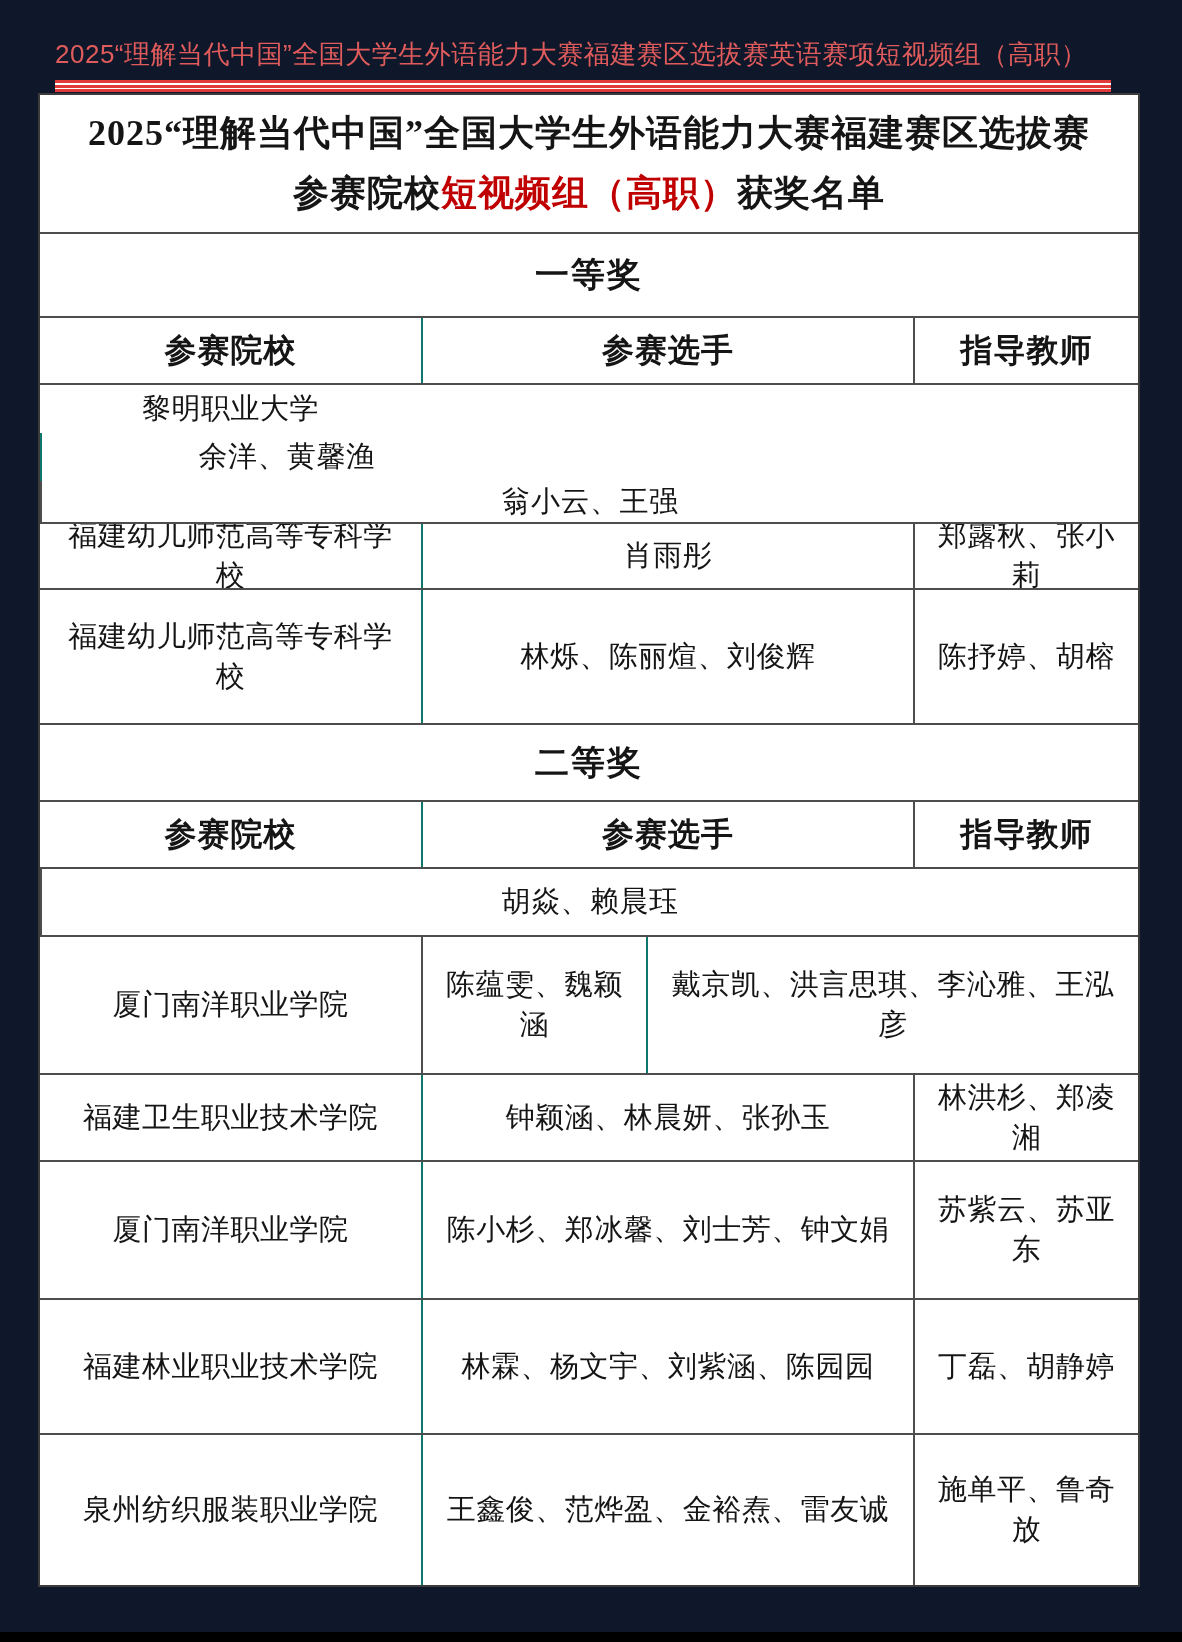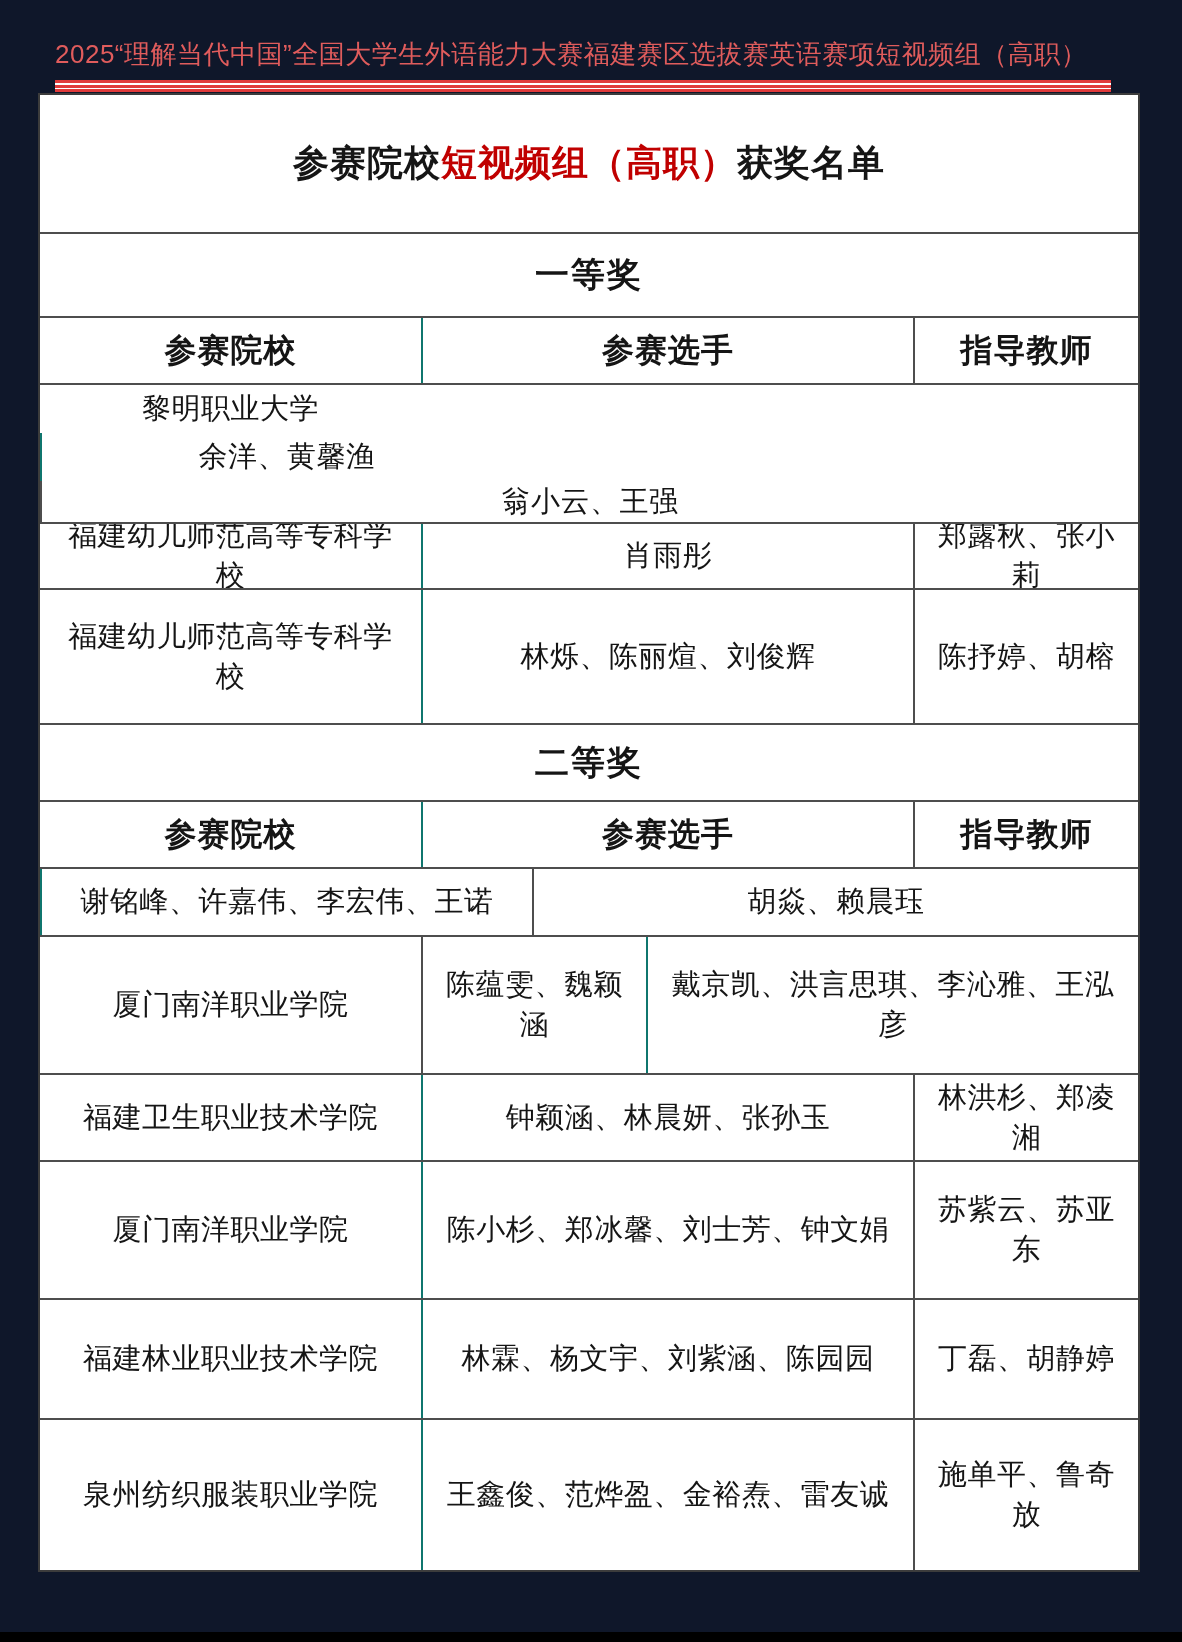--- a/index.html
+++ b/index.html
@@ -53,20 +53,21 @@
 
 <div class="page">
 
   <div class="top-header">2025“理解当代中国”全国大学生外语能力大赛福建赛区选拔赛英语赛项短视频组（高职）</div>
 
   <div class="red-rule"></div>
 
   <div class="award-table">
 
     <div class="row first title-row" style="height:137px">
+      <div class="title-line">2025“理解当代中国”全国大学生外语能力大赛福建赛区选拔赛</div>
       <div class="title-line"><span>参赛院校</span><span class="hl-red">短视频组（高职）</span><span>获奖名单</span></div>
     </div>
 
     <div id="sections-mount">
         <div class="row award-row" style="height: 84px;">
           <div class="award-label">一等奖</div>
         </div>
         <div class="row" style="height: 67px;">
           <div class="cell head-cell c1">参赛院校</div>
           <div class="cell head-cell c2">参赛选手</div>
@@ -89,39 +90,38 @@
         </div>
         <div class="row award-row" style="height: 77px;">
           <div class="award-label">二等奖</div>
         </div>
         <div class="row" style="height: 67px;">
           <div class="cell head-cell c1">参赛院校</div>
           <div class="cell head-cell c2">参赛选手</div>
           <div class="cell head-cell c3">指导教师</div>
         </div>
         <div class="row" style="height: 68px;">
-          <div class="cell body-cell c2">谢铭峰、许嘉伟、李宏伟、王诺</div>
           <div class="cell body-cell c3">胡焱、赖晨珏</div>
         </div>
         <div class="row" style="height: 138px;">
           <div class="cell body-cell c1">厦门南洋职业学院</div>
           <div class="cell body-cell c3">陈蕴雯、魏颖涵</div>
           <div class="cell body-cell c2">戴京凯、洪言思琪、李沁雅、王泓彦</div>
         </div>
         <div class="row" style="height: 87px;">
           <div class="cell body-cell c1">福建卫生职业技术学院</div>
           <div class="cell body-cell c2">钟颖涵、林晨妍、张孙玉</div>
           <div class="cell body-cell c3">林洪杉、郑凌湘</div>
         </div>
         <div class="row" style="height: 138px;">
           <div class="cell body-cell c1">厦门南洋职业学院</div>
           <div class="cell body-cell c2">陈小杉、郑冰馨、刘士芳、钟文娟</div>
           <div class="cell body-cell c3">苏紫云、苏亚东</div>
         </div>
-        <div class="row" style="height: 120px;">
+        <div class="row" style="height: 135px;">
           <div class="cell body-cell c1">福建林业职业技术学院</div>
           <div class="cell body-cell c2">林霖、杨文宇、刘紫涵、陈园园</div>
           <div class="cell body-cell c3">丁磊、胡静婷</div>
         </div>
         <div class="row" style="height: 152px;">
           <div class="cell body-cell c1">泉州纺织服装职业学院</div>
           <div class="cell body-cell c2">王鑫俊、范烨盈、金裕焘、雷友诚</div>
           <div class="cell body-cell c3">施单平、鲁奇放</div>
         </div>
       </div>

